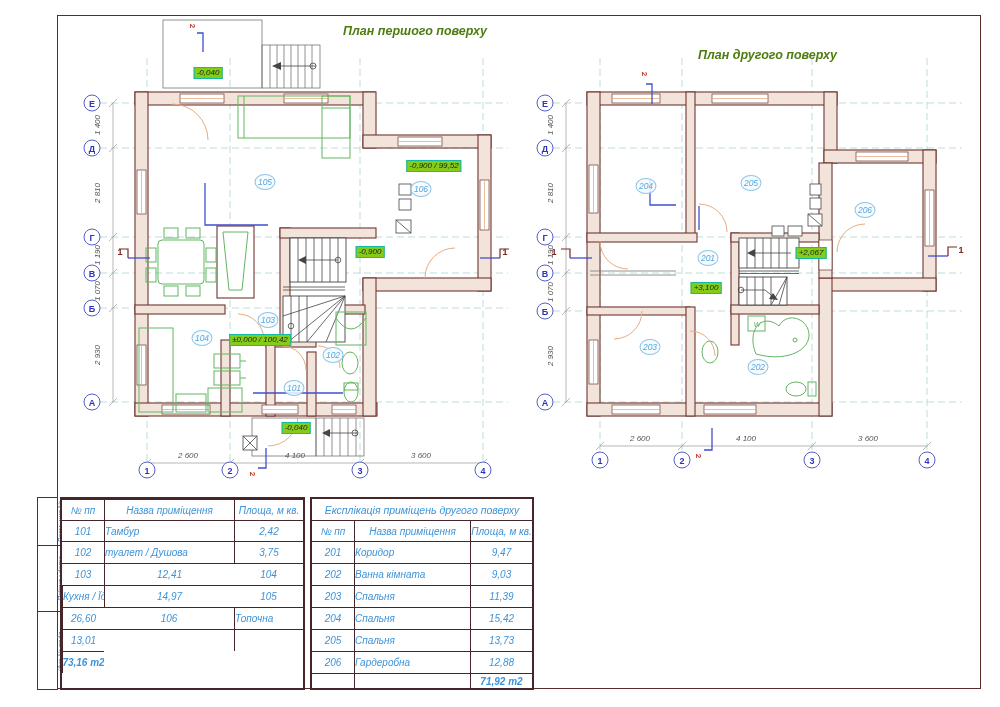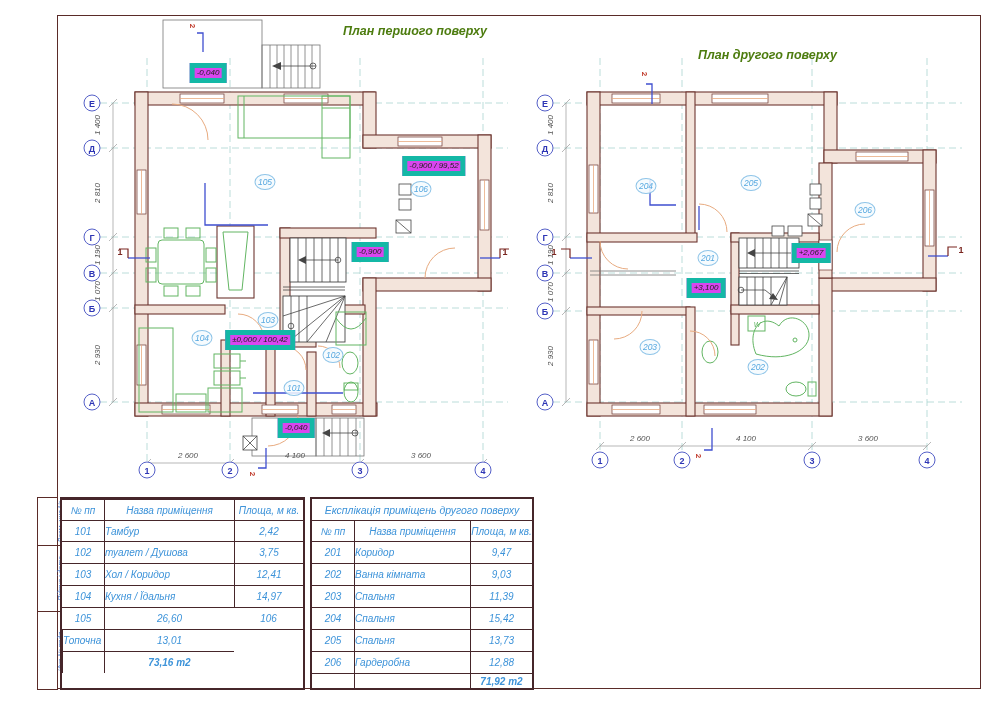--- a/index.html
+++ b/index.html
@@ -14,21 +14,21 @@
   
   .ptitle{position:absolute;text-align:center;font:italic 700 12.5px "Liberation Sans",sans-serif;color:#4d7c0f;white-space:nowrap}
   
   .crc{position:absolute;transform:translate(-50%,-50%);width:17px;height:17px;border:1.1px solid #5560c8;border-radius:50%;color:#2d35b5;font:700 9px "Liberation Sans",sans-serif;display:flex;align-items:center;justify-content:center;background:#fff}
   
   .bub{position:absolute;transform:translate(-50%,-50%);width:21px;height:16px;border:1px solid #8ec4e8;border-radius:50%;color:#56a8e0;font:italic 8.5px "Liberation Sans",sans-serif;display:flex;align-items:center;justify-content:center;background:rgba(244,250,254,.85)}
   
   .dimh{position:absolute;transform:translate(-50%,0);font:italic 8px "Liberation Sans",sans-serif;color:#555;white-space:nowrap}
   .dimv{position:absolute;transform:translate(-50%,-50%) rotate(-90deg);font:italic 8px "Liberation Sans",sans-serif;color:#555;white-space:nowrap}
   
-  .elev{position:absolute;transform:translate(-50%,-50%);border:5px solid #14b8a6;background:#d946ef;color:#222;font:italic 8px "Liberation Sans",sans-serif;padding:0 2px;white-space:nowrap;line-height:10px}
+  .elev{position:absolute;transform:translate(-50%,-50%);border:1px solid #14b8a6;background:#84cc16;color:#222;font:italic 8px "Liberation Sans",sans-serif;padding:0 2px;white-space:nowrap;line-height:10px}
   
   .s1{position:absolute;transform:translate(-50%,-50%);color:#7a2620;font:700 9px "Liberation Sans",sans-serif}
   .s2{position:absolute;transform:translate(-50%,-50%) rotate(90deg);color:#c03a2b;font:700 8px "Liberation Sans",sans-serif}
   .wlab{position:absolute;transform:translate(-50%,-50%);color:#62b562;font:italic 7px "Liberation Sans",sans-serif}
   
   .xtable{position:absolute;display:grid;background:#fff;border:2px solid #46262a}
   .tc{border-left:1.2px solid #46262a;border-top:1.2px solid #46262a;display:flex;align-items:center;justify-content:center;font:italic 10px "Liberation Sans",sans-serif;color:#3d93d9;overflow:hidden;white-space:nowrap}
   .nb{border-left:none}
   .nt{border-top:none}
   .ttl{grid-column:1/4;font-size:10.5px}
@@ -341,21 +341,20 @@
   <div class="tc nb">№ пп</div>
   <div class="tc">Назва приміщення</div>
   <div class="tc">Площа, м кв.</div>
   <div class="tc nb">101</div>
   <div class="tc tname">Тамбур</div>
   <div class="tc">2,42</div>
   <div class="tc nb">102</div>
   <div class="tc tname">туалет / Душова</div>
   <div class="tc">3,75</div>
   <div class="tc nb">103</div>
-  <div class="tc tname">Хол / Коридор</div>
   <div class="tc">12,41</div>
   <div class="tc nb">104</div>
   <div class="tc tname">Кухня / Їдальня</div>
   <div class="tc">14,97</div>
   <div class="tc nb">105</div>
   <div class="tc">26,60</div>
   <div class="tc nb">106</div>
   <div class="tc tname">Топочна</div>
   <div class="tc">13,01</div>
   <div class="tc nb"></div>

